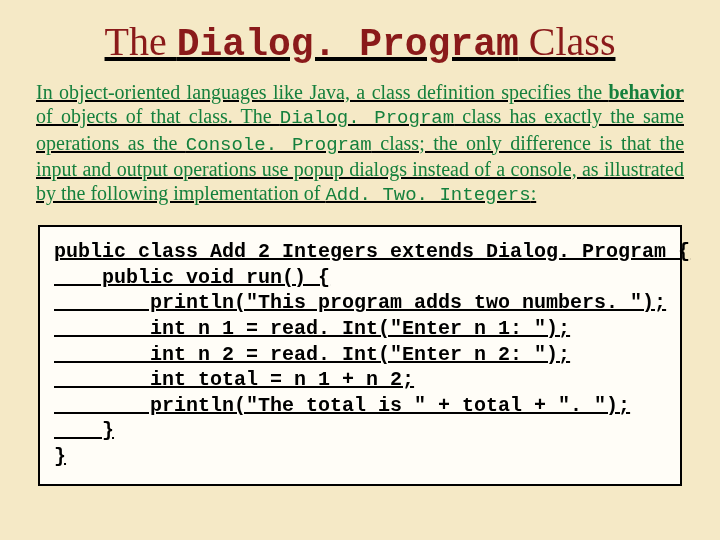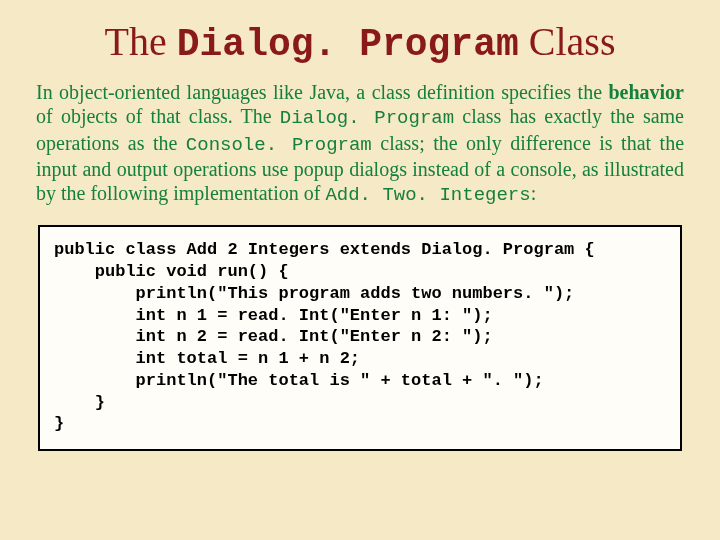--- a/index.html
+++ b/index.html
@@ -9,20 +9,21 @@
     height: 540px;
     background: #f5e9c6;
     font-family: "Times New Roman", Times, serif;
     color: #000;
   }
   .slide {
     box-sizing: border-box;
     width: 720px;
     height: 504px;
     padding: 18px 36px 28px 36px;
+    text-decoration: underline;
   }
   h1.title {
     margin: 0 0 14px 0;
     text-align: center;
     font-weight: normal;
     font-size: 40px;
     color: #8a1a1a;
     white-space: nowrap;
   }
   h1.title .mono {
@@ -44,21 +45,21 @@
   p.body b { font-weight: bold; }
   .codebox {
     border: 2px solid #000;
     background: #fffdf7;
     margin: 0 2px;
     padding: 12px 14px 14px 14px;
   }
   pre.code {
     margin: 0;
     font-family: "Courier New", Courier, monospace;
-    font-size: 17px;
+    font-size: 20px;
     line-height: 1.28;
     font-weight: bold;
     white-space: pre;
     color: #000;
   }
 </style>
 </head>
 <body>
 
 <div class="slide">

